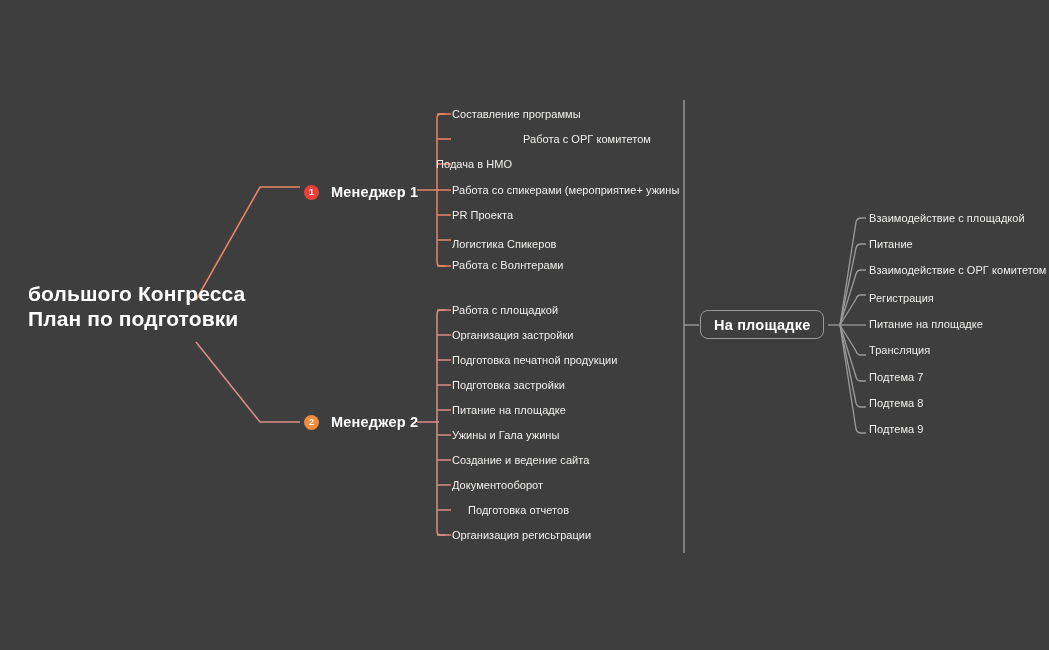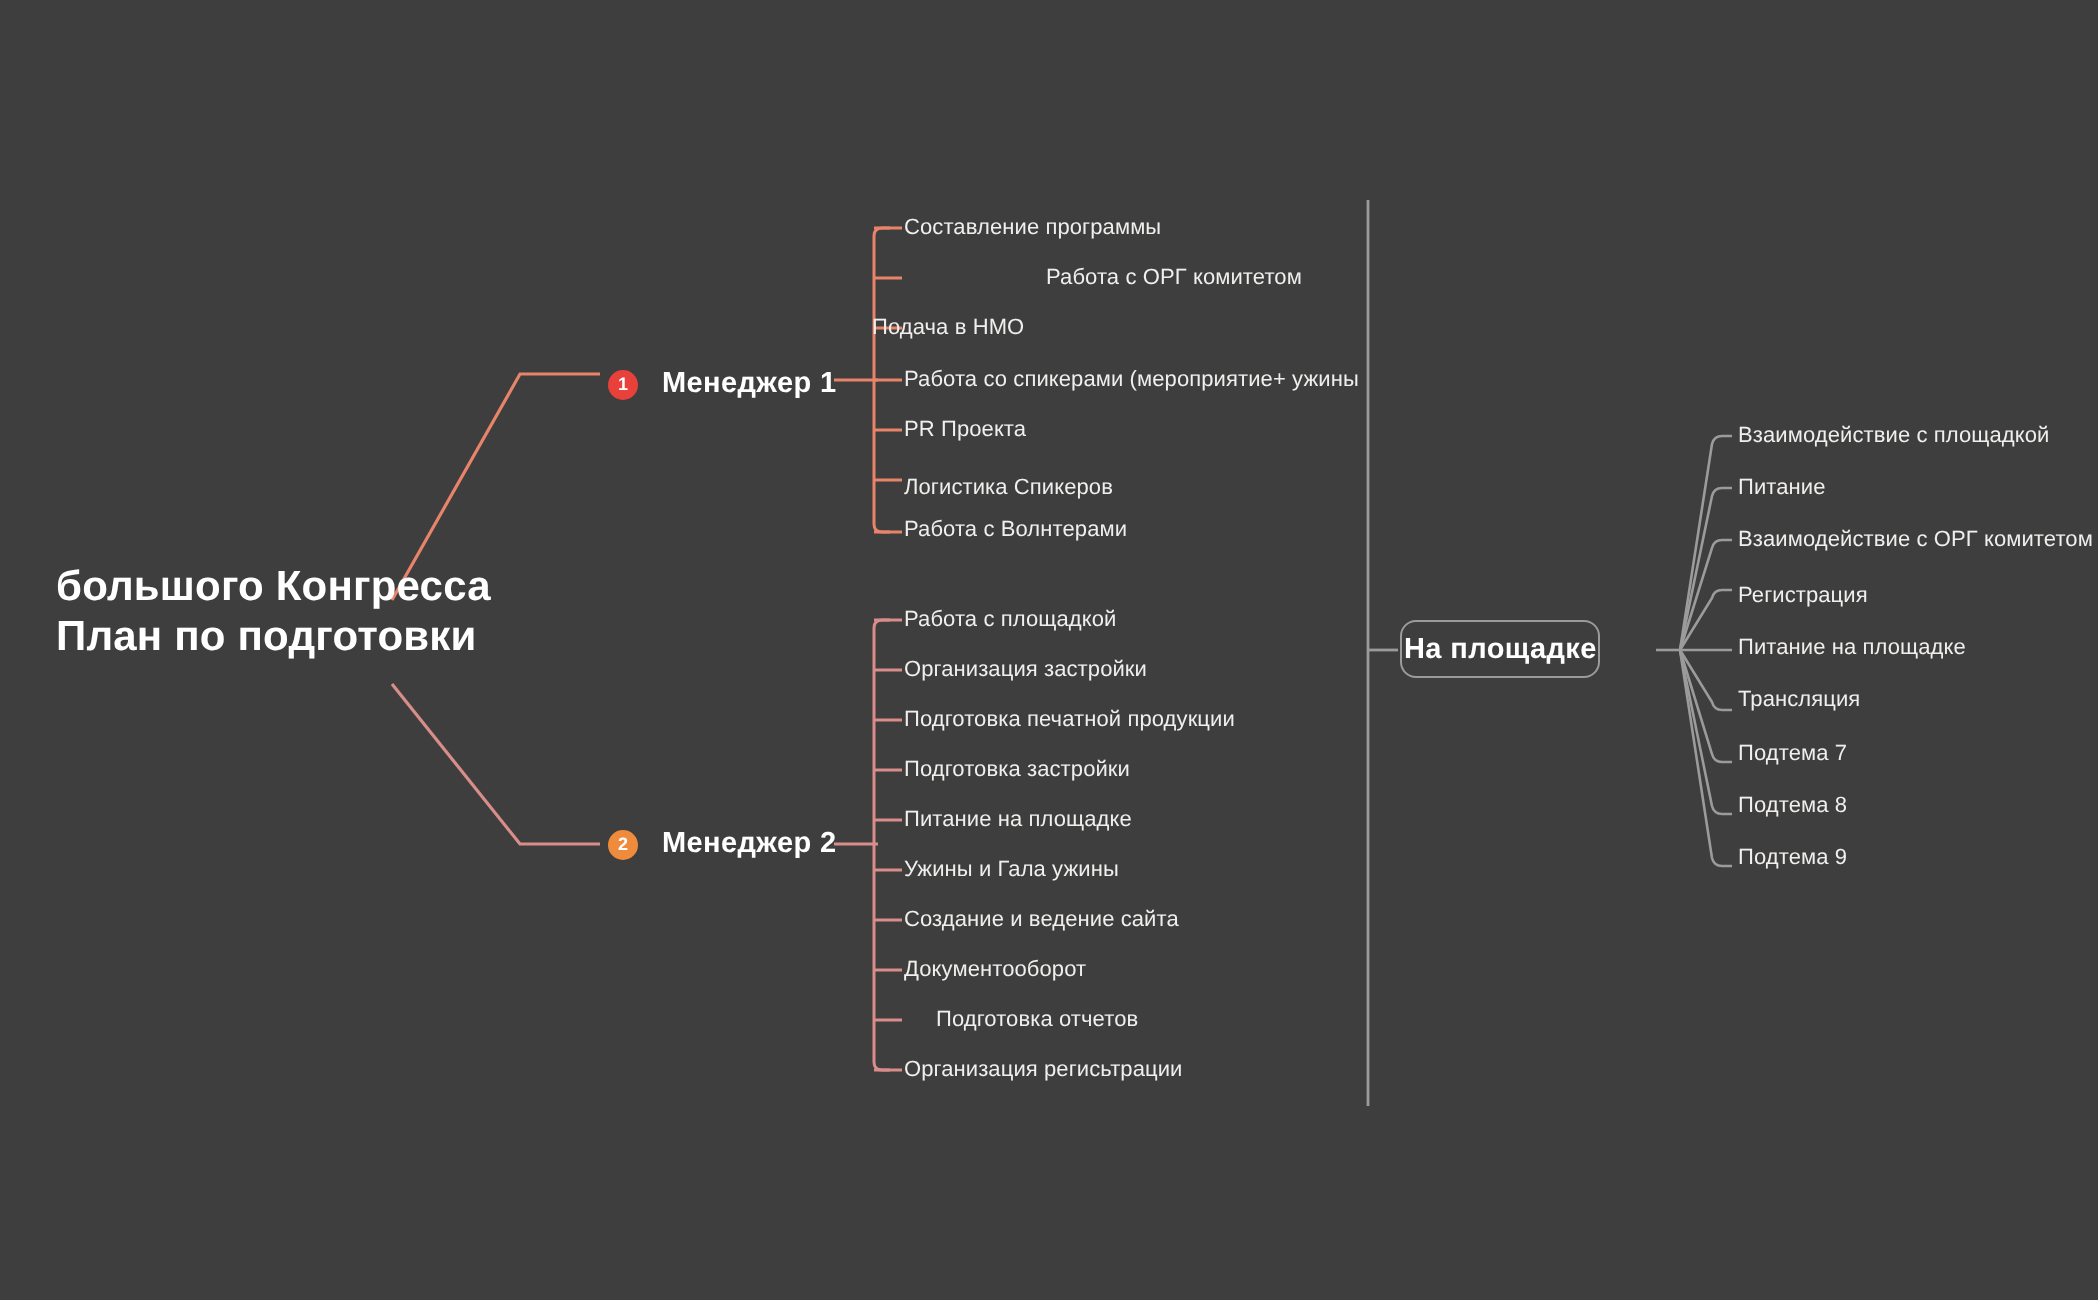--- a/index.html
+++ b/index.html
@@ -82,21 +82,21 @@
   }
 
   
   #venue-node {
     left: 700px;
     top: 310px;
     height: 29px;
     box-sizing: border-box;
     border: 1.4px solid #9b9b9b;
     border-radius: 8px;
-    padding: 0 1px;
+    padding: 0 13px;
     display: flex;
     align-items: center;
     background: transparent;
   }
   #venue-node .venue-label {
     color: #ffffff;
     font-size: 14.5px;
     font-weight: bold;
     white-space: nowrap;
     letter-spacing: 0.2px;

